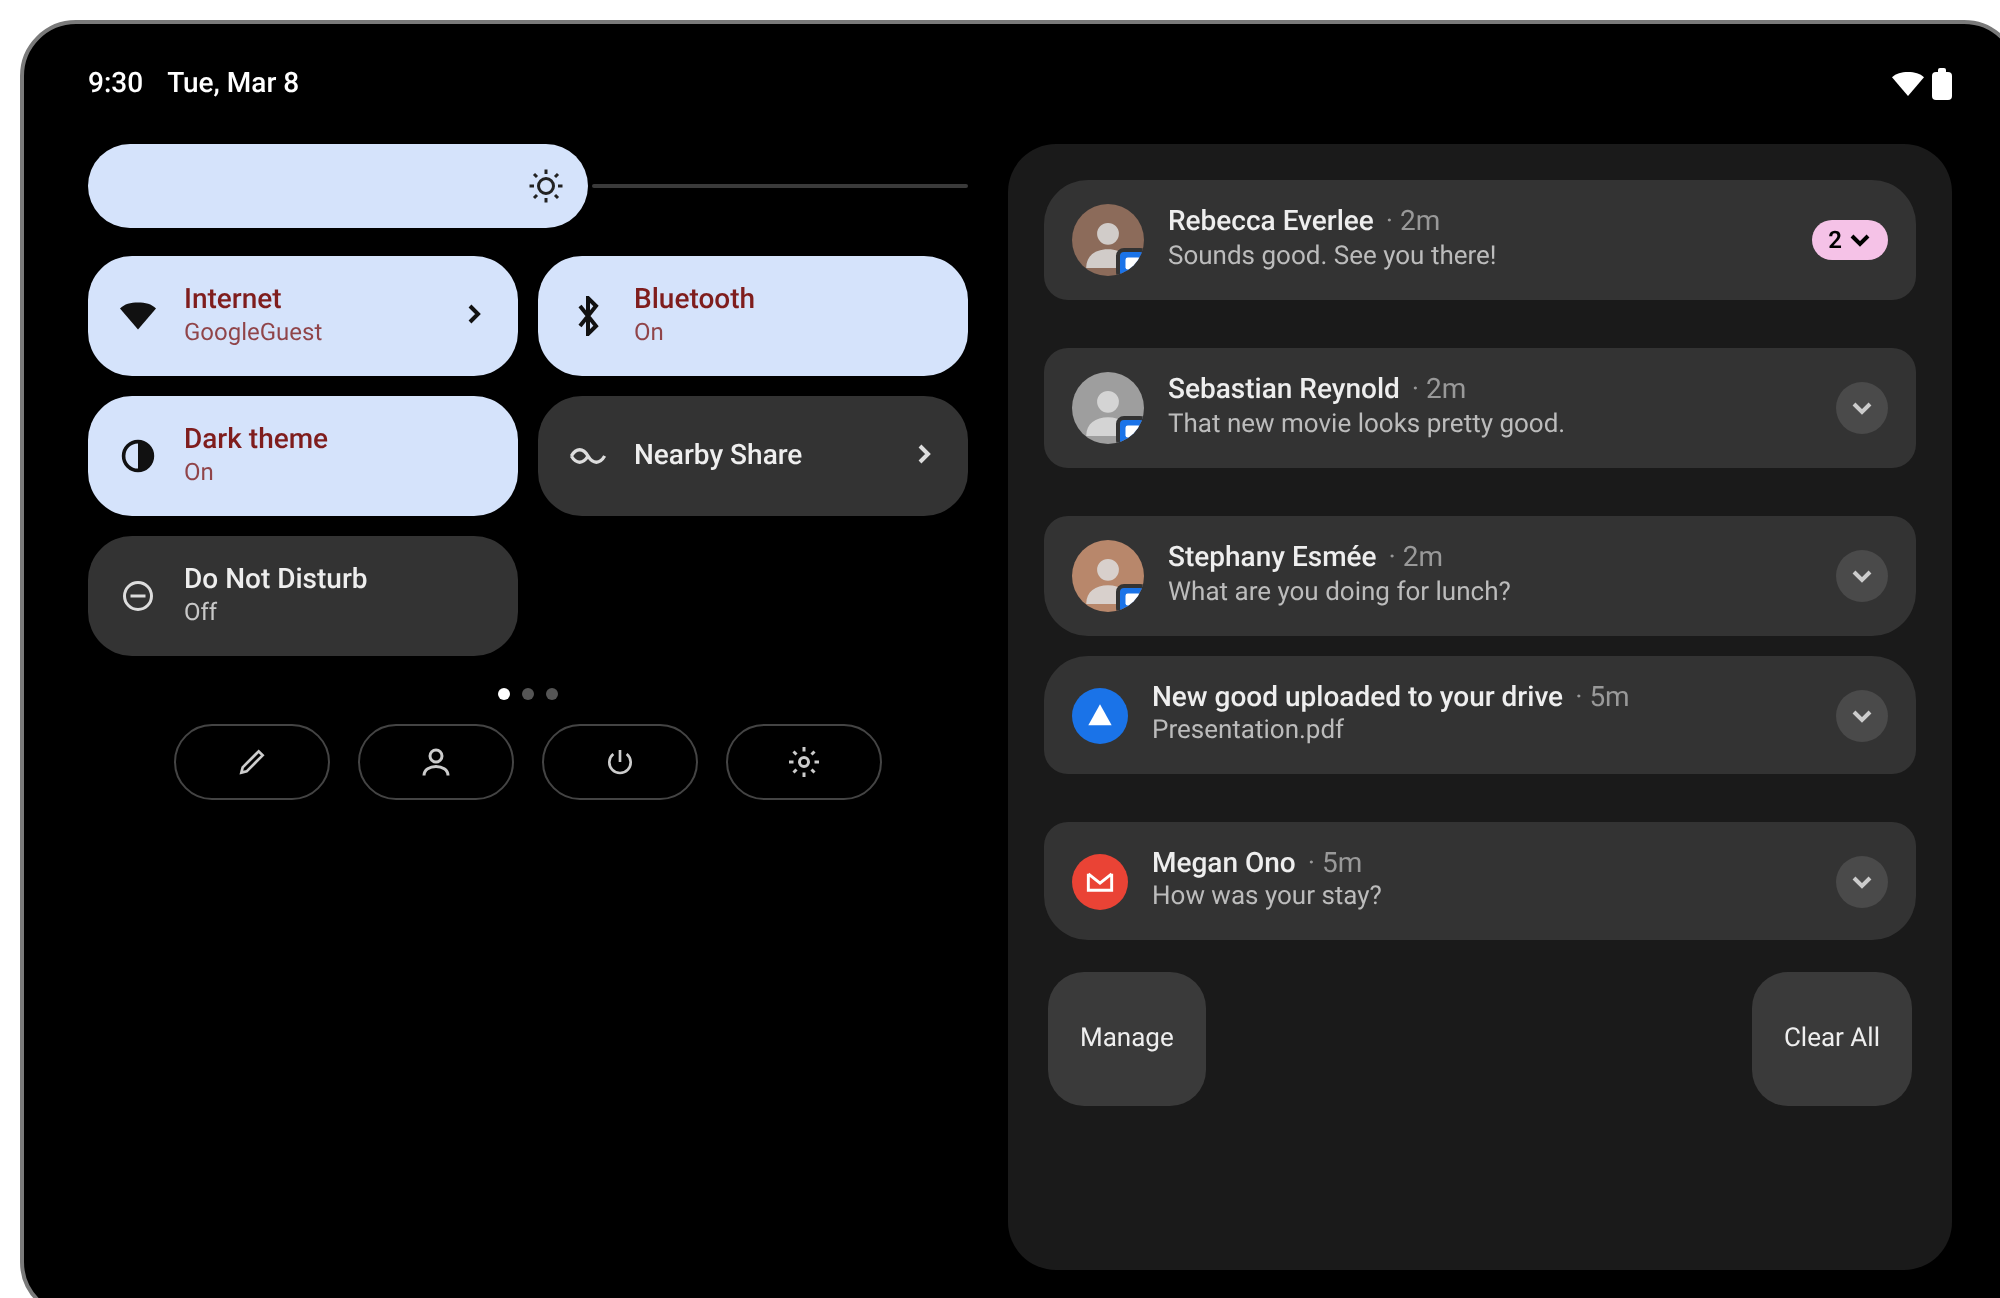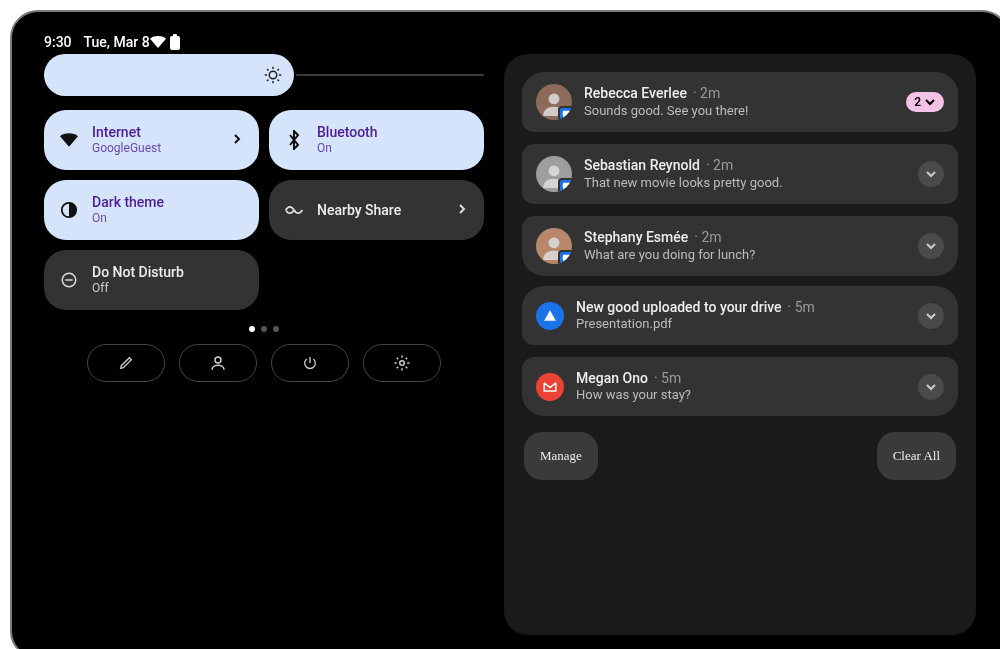--- a/index.html
+++ b/index.html
@@ -3,21 +3,21 @@
 <meta charset="utf-8">
 <style>
   * { box-sizing: border-box; margin: 0; padding: 0; font-family: -apple-system, BlinkMacSystemFont, 'Segoe UI', Roboto, sans-serif; }
   body { background:#fff; padding:10px; }
   .device {
     width: 1000px; height: 649px; background:#000; border-radius: 28px;
     border: 2px solid #7a7a7a; padding: 18px 32px 22px 32px;
     display:flex; flex-direction:column; color:#fff;
     position:relative;
   }
-  .status-bar { display:flex; justify-content:flex-start; align-items:center; font-size:14px; height:24px; }
+  .status-bar { display:flex; justify-content:space-between; align-items:center; font-size:14px; height:24px; margin-bottom:18px; }
   .status-left { display:flex; gap:12px; font-weight:500; }
   .status-right { display:flex; gap:4px; align-items:center; }
   .content { display:flex; gap:20px; flex:1; }
   .left { width: 440px; display:flex; flex-direction:column; }
   .right { flex:1; background:#1a1a1a; border-radius:24px; padding:18px 18px 18px 18px; display:flex; flex-direction:column; }
 
   
   .brightness-row { display:flex; align-items:center; margin-bottom:14px; }
   .brightness-pill {
     background:#d5e3fb; height:42px; width:250px; border-radius:30px;
@@ -26,41 +26,41 @@
   .brightness-track {
     flex:1; height:2px; background:#3a3a3a; border-radius:2px; margin-left:2px;
   }
 
   
   .tiles { display:grid; grid-template-columns: 1fr 1fr; gap:10px; margin-bottom:12px; }
   .tile {
     border-radius:22px; padding:12px 14px; display:flex; align-items:center;
     min-height:60px; position:relative;
   }
-  .tile.active { background:#d5e3fb; color:#4c1d95; }
+  .tile.active { background:#d5e3fb; color:#7f1d1d; }
   .tile.inactive { background:#333; color:#eee; }
   .tile-icon { width:22px; height:22px; display:flex; align-items:center; justify-content:center; margin-right:12px; flex-shrink:0; }
   .tile-body { flex:1; display:flex; flex-direction:column; line-height:1.2; }
   .tile-title { font-size:14px; font-weight:500; }
   .tile-sub { font-size:12px; opacity:.8; }
   .chev { width:14px; height:14px; flex-shrink:0; }
 
   .dots { display:flex; justify-content:center; gap:6px; margin:4px 0 12px 0; }
   .dot { width:6px; height:6px; border-radius:3px; background:#555; }
   .dot.on { background:#fff; }
 
   
   .footer-btns { display:flex; gap:14px; justify-content:center; }
   .fbtn {
     width:78px; height:38px; border:1.5px solid #444; border-radius:22px;
     display:flex; align-items:center; justify-content:center;
   }
 
   
-  .notif-group { display:flex; flex-direction:column; gap:12px; margin-bottom:10px; }
+  .notif-group { display:flex; flex-direction:column; gap:24px; margin-bottom:10px; }
   .notif {
     background:#333; border-radius:22px; padding:12px 14px;
     display:flex; align-items:center; gap:12px; position:relative;
   }
   .notif.first { border-radius:22px 22px 12px 12px; }
   .notif.mid { border-radius:12px;justify-content:center; }
   .notif.last { border-radius:12px 12px 22px 22px; }
   .avatar {
     width:36px; height:36px; border-radius:18px; background:#777;
     flex-shrink:0; position:relative; overflow:hidden;
@@ -83,22 +83,22 @@
   .expand {
     width:26px; height:26px; border-radius:13px; background:#4a4a4a;
     display:flex; align-items:center; justify-content:center; flex-shrink:0;
   }
   .count-pill {
     background:#f5c2e7; color:#000; font-size:12px; font-weight:600;
     padding:3px 8px; border-radius:12px; display:flex; align-items:center; gap:3px;
   }
   .notif-actions { display:flex; justify-content:space-between; margin-top:6px; padding:0 2px; }
   .action-btn {
-    background:#3a3a3a; color:#eee; font-size:13px; padding:16px 16px;
-    border-radius:18px; border:none;font-family:Liberation Serif, serif;
+    background:#3a3a3a; color:#eee; font-size:13px; padding:26px 16px;
+    border-radius:18px; border:none;
   }
 
   svg { display:block; }
 </style>
 </head>
 <body>
 
 <div class="device">
 
   <div class="status-bar">

